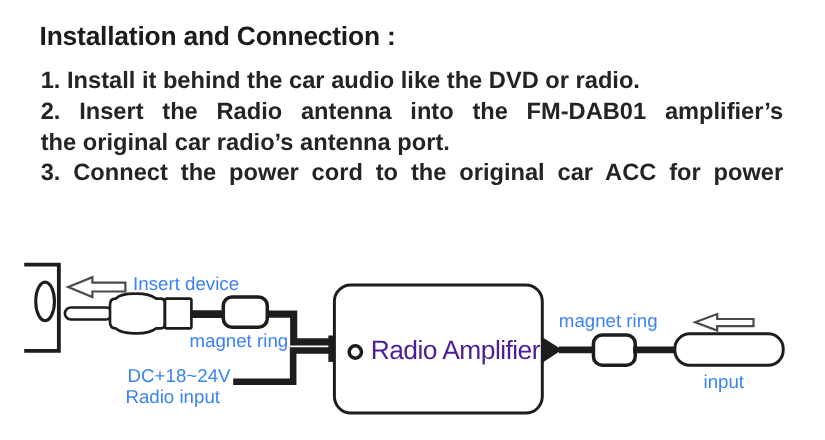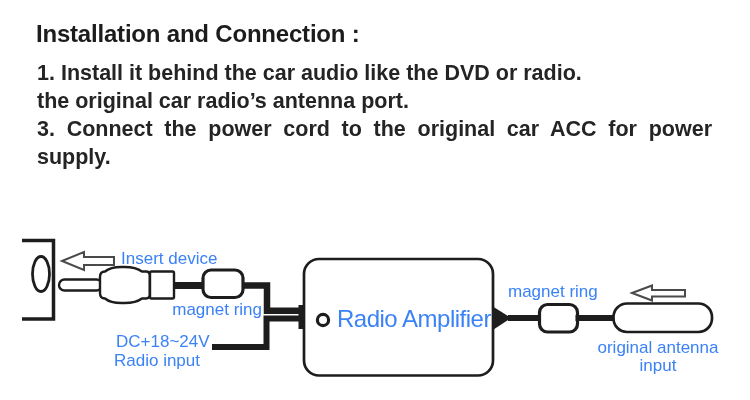--- a/index.html
+++ b/index.html
@@ -30,41 +30,41 @@
   .wire{stroke:var(--line);fill:none;}
   .solid{fill:var(--line);stroke:none;}
   .arrow{stroke:var(--arrow_outline);fill:#fff;stroke-linejoin:miter;}
   .dlabel{
     position:absolute;font-size:17px;line-height:18px;
     color:#3b82f6;white-space:nowrap;
   }
   .amp-label{
     position:absolute;left:337px;top:306px;
     font-size:24px;line-height:26px;letter-spacing:-0.5px;
-    color:#3b82f6;white-space:nowrap;
+    color:#4c1d95;white-space:nowrap;
   }
   .mr-left{left:158px;top:301px;width:104px;text-align:right;}
   .mr-right{left:508px;top:283px;}
   .ins-dev{left:121px;top:250px;}
   .pw-v{left:116px;top:333px;}
   .pw-n{left:114px;top:352px;}
   .oa-wrap{left:594px;top:339px;width:128px;text-align:center;white-space:normal;}
 </style>
 </head>
 <body>
 
 <div id="page">
 
   <div class="title">Installation and Connection :</div>
 
   <div class="instructions">
     <div class="instr-line">1. Install it behind the car audio like the DVD or radio.</div>
+    <div class="instr-line jl">2. Insert the Radio antenna into the FM-DAB01 amplifier’s</div>
     <div class="instr-line">the original car radio’s antenna port.</div>
     <div class="instr-line jl">3. Connect the power cord to the original car ACC for power</div>
-    <div class="instr-line">supply.</div>
   </div>
 
   <svg class="diagram-svg" width="750" height="170" viewBox="0 0 750 170">
 
     <path class="wire" d="M22,10.5 H53.5 V89 H22" stroke-width="3.5"></path>
     <ellipse class="stroke" cx="41" cy="44" rx="8.5" ry="17.5" stroke-width="2.8"></ellipse>
 
     <polygon class="arrow" points="62,31 84,22 84,27 114,27 114,35 84,35 84,40" stroke-width="2"></polygon>
 
     <rect class="stroke" x="59" y="49.5" width="43" height="11" rx="5.5" stroke-width="2.4"></rect>
@@ -92,17 +92,16 @@
     <polygon class="arrow" points="632,63 652,55.5 652,60 685,60 685,66.5 652,66.5 652,70.5" stroke-width="2"></polygon>
   </svg>
 
   <div class="dlabel ins-dev">Insert device</div>
   <div class="dlabel mr-left">magnet ring</div>
   <div class="dlabel pw-v">DC+18~24V</div>
   <div class="dlabel pw-n">Radio input</div>
   <div class="amp-label">Radio Amplifier</div>
   <div class="dlabel mr-right">magnet ring</div>
   <div class="dlabel oa-wrap">
-    <div>original antenna</div>
     <div>input</div>
   </div>
 
 </div>
 
 </body></html>

